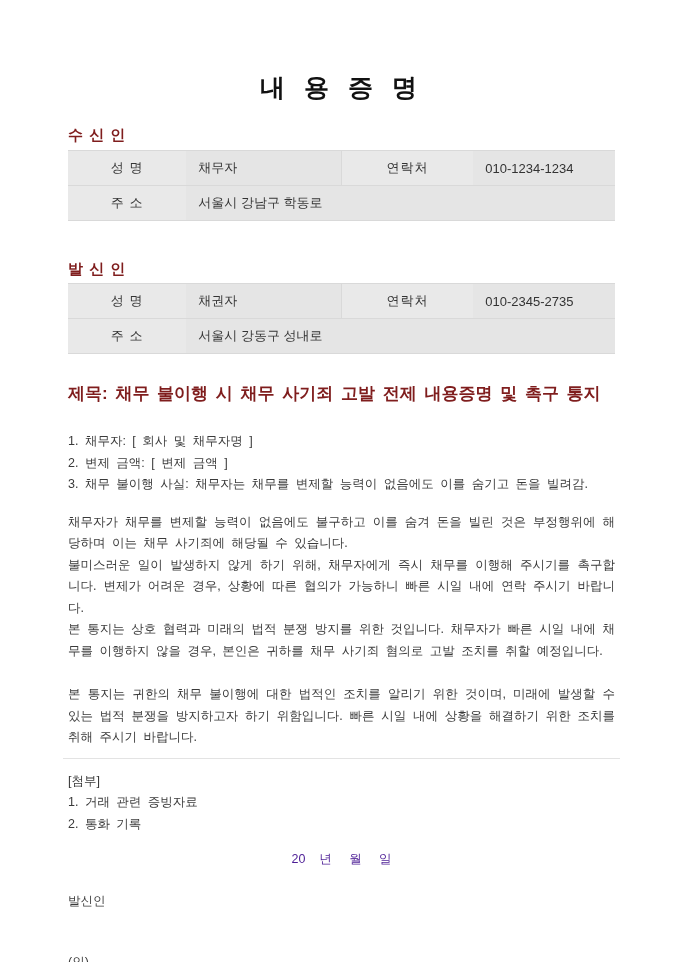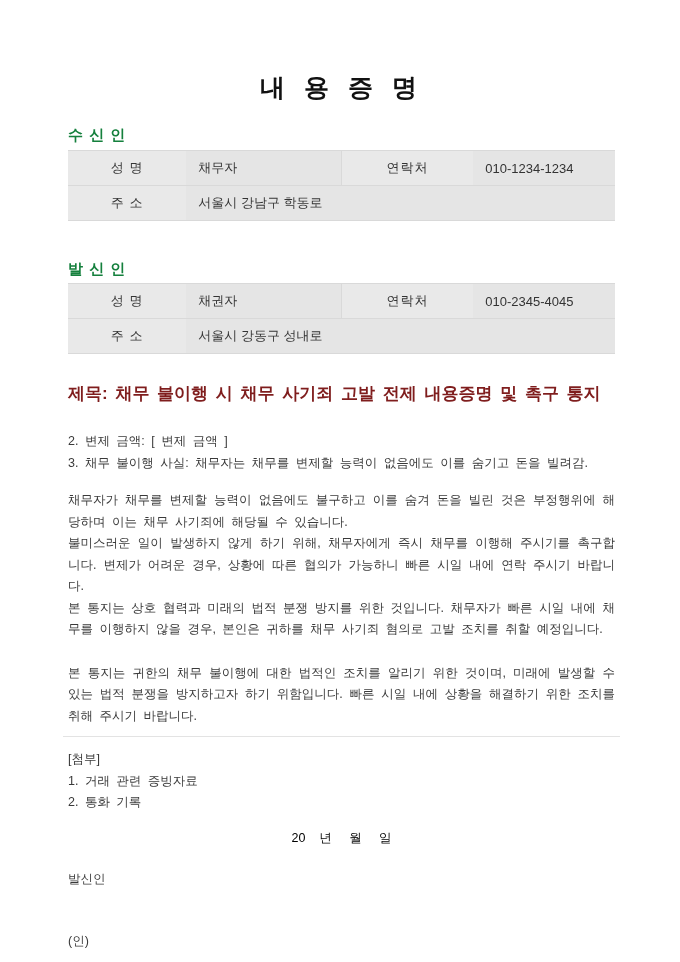--- a/index.html
+++ b/index.html
@@ -28,21 +28,21 @@
     color: #111111;
     text-align: center;
     letter-spacing: 6px;
   }
   .section-heading {
     margin: 0;
     margin-top: 23px;
     font-size: 15px;
     line-height: 20px;
     font-weight: bold;
-    color: #15803d;
+    color: #7f1d1d;
     letter-spacing: 1px;
   }
   .section-heading.sender-gap {
     margin-top: 38px;
   }
   table.info-table {
     width: 100%;
     border-collapse: collapse;
     table-layout: fixed;
     margin-top: 5px;
@@ -123,21 +123,21 @@
     margin-top: 9px;
   }
   .attach-block {
     margin-top: 12px;
   }
   .date-line {
     margin-top: 14px;
     text-align: center;
     font-size: 12.5px;
     line-height: 21.5px;
-    color: #000000;
+    color: #4c1d95;
     white-space: pre;
   }
   .signature-line {
     margin-top: 20px;
     display: flex;
     justify-content: flex-end;
     align-items: baseline;
     gap: 40px;
     font-size: 12.5px;
     line-height: 21.5px;
@@ -168,32 +168,33 @@
   </tbody>
     </table>
 
   <h2 class="section-heading sender-gap">발 신 인</h2>
   <table class="info-table sender-table">
     <tbody>
         <tr>
       <th class="col-label1">성 명</th>
       <td class="col-value1 first-value">채권자</td>
       <th class="col-label2">연락처</th>
-      <td class="col-value2">010-2345-4045</td>
+      <td class="col-value2">010-2345-2735</td>
     </tr>
     <tr>
       <th>주 소</th>
       <td colspan="3">서울시 강동구 성내로</td>
     </tr>
   </tbody>
     </table>
 
   <h3 class="subject-line">제목: 채무 불이행 시 채무 사기죄 고발 전제 내용증명 및 촉구 통지</h3>
 
   <div class="body-text debt-block">
+    <p class="plain-line">1. 채무자: [ 회사 및 채무자명 ]</p>
     <p class="plain-line">2. 변제 금액: [ 변제 금액 ]</p>
     <p class="plain-line">3. 채무 불이행 사실: 채무자는 채무를 변제할 능력이 없음에도 이를 숨기고 돈을 빌려감.</p>
   </div>
 
   <div class="body-text para-block-a">
     <p class="para">채무자가 채무를 변제할 능력이 없음에도 불구하고 이를 숨겨 돈을 빌린 것은 부정행위에 해당하며 이는 채무 사기죄에 해당될 수 있습니다.</p>
     <p class="para">불미스러운 일이 발생하지 않게 하기 위해, 채무자에게 즉시 채무를 이행해 주시기를 촉구합니다. 변제가 어려운 경우, 상황에 따른 협의가 가능하니 빠른 시일 내에 연락 주시기 바랍니다.</p>
     <p class="para">본 통지는 상호 협력과 미래의 법적 분쟁 방지를 위한 것입니다. 채무자가 빠른 시일 내에 채무를 이행하지 않을 경우, 본인은 귀하를 채무 사기죄 혐의로 고발 조치를 취할 예정입니다.</p>
   </div>
 

